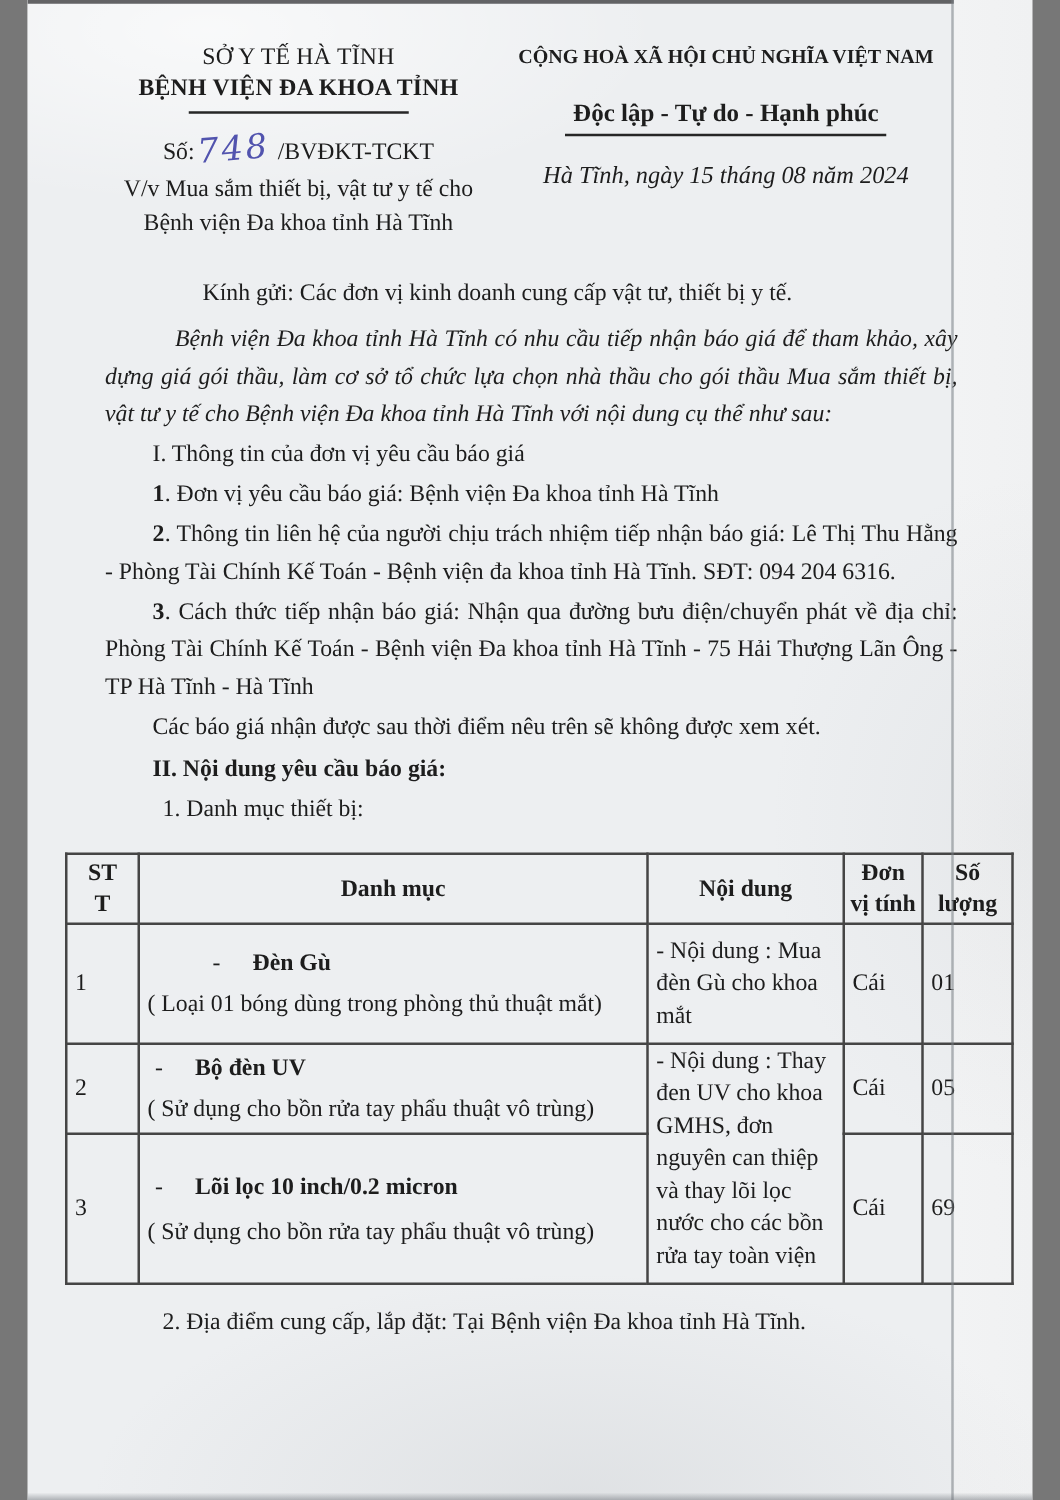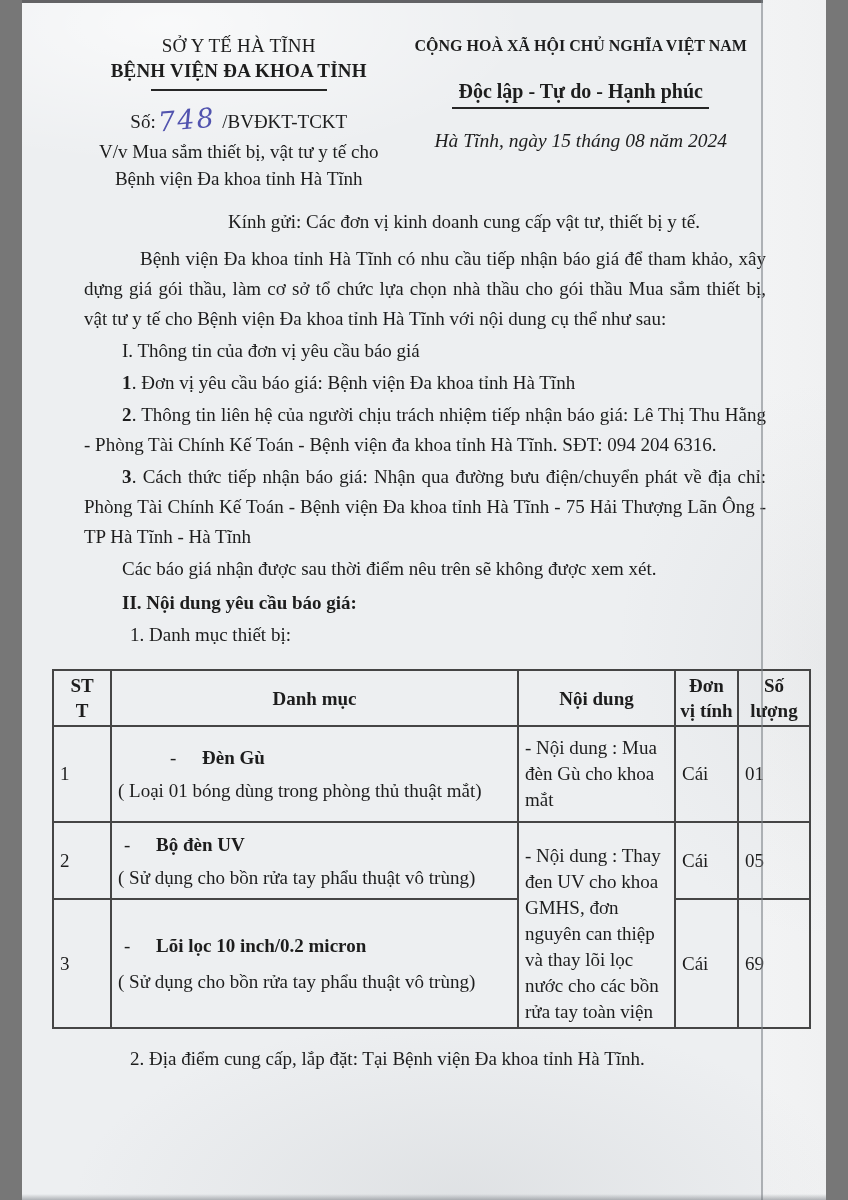--- a/index.html
+++ b/index.html
@@ -54,22 +54,22 @@
     font-size: 27px;
     letter-spacing: 2px;
     transform: rotate(-5deg) translateY(1px);
     margin: 0 7px 0 2px;
   }
   .subject { width: 308px; margin: 1px auto 0; line-height: 27px; }
   .dateline { margin-top: 17px; font-style: italic; font-size: 19.5px; }
 
   
   .main { padding: 0 60px 0 62px; }
-  .salutation { text-align: center; margin: 15px 0 0 78px; }
-  .intro { margin: 7px 0 0; text-align: justify; text-indent: 56px; }
+  .salutation { margin: 28px 0 0 78px; }
+  .intro { margin: 7px 0 0; text-align: justify; text-indent: 56px; font-style: italic; }
   .para { margin: 2px 0 0; text-indent: 38px; text-align: justify; }
   .para b { letter-spacing: 0.2px; }
   .sec2 { font-weight: bold; margin-top: 4px; }
   .tbl-intro { text-indent: 46px; margin-top: 2px; }
 
   
   table.quote {
     border-collapse: collapse;
     table-layout: fixed;
     width: 757px;
@@ -93,21 +93,21 @@
   }
   td.c-stt { text-align: left; padding-left: 14px; }
   td.c-dm { padding-left: 8px; }
   .dm-name { font-weight: bold; }
   .dm-name .dash { font-weight: normal; display: inline-block; width: 32px; text-align: left; }
   .row1 .dm-name { padding-left: 52px; margin-bottom: 3px; }
   .row2 .dm-name, .row3 .dm-name { padding-left: 6px; margin-bottom: 3px; }
   .row3 .dm-name { margin-bottom: 6px; }
   .dm-desc { line-height: 29px; }
   td.c-nd { line-height: 26px; padding: 4px 8px; }
-  td.c-nd.merged { vertical-align: top; padding-top: 20px; }
+  td.c-nd.merged { vertical-align: top; padding-top: 0; }
   td.c-unit { padding-left: 10px; }
   td.c-qty { padding-left: 8px; }
 
   .closing { margin-top: 15px; text-indent: 46px; }
 </style>
 </head>
 <body>
 
 <div class="page">
   <div class="top-edge"></div>

